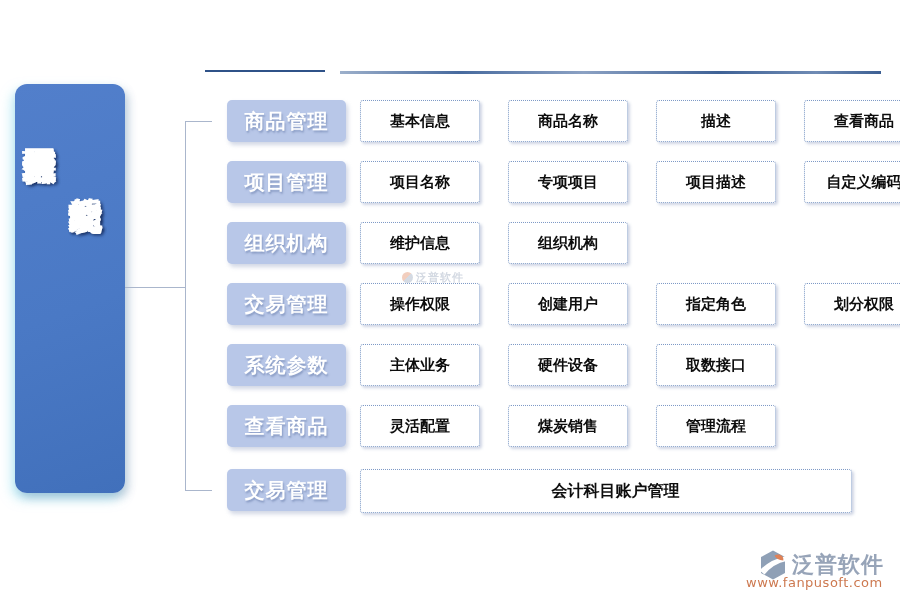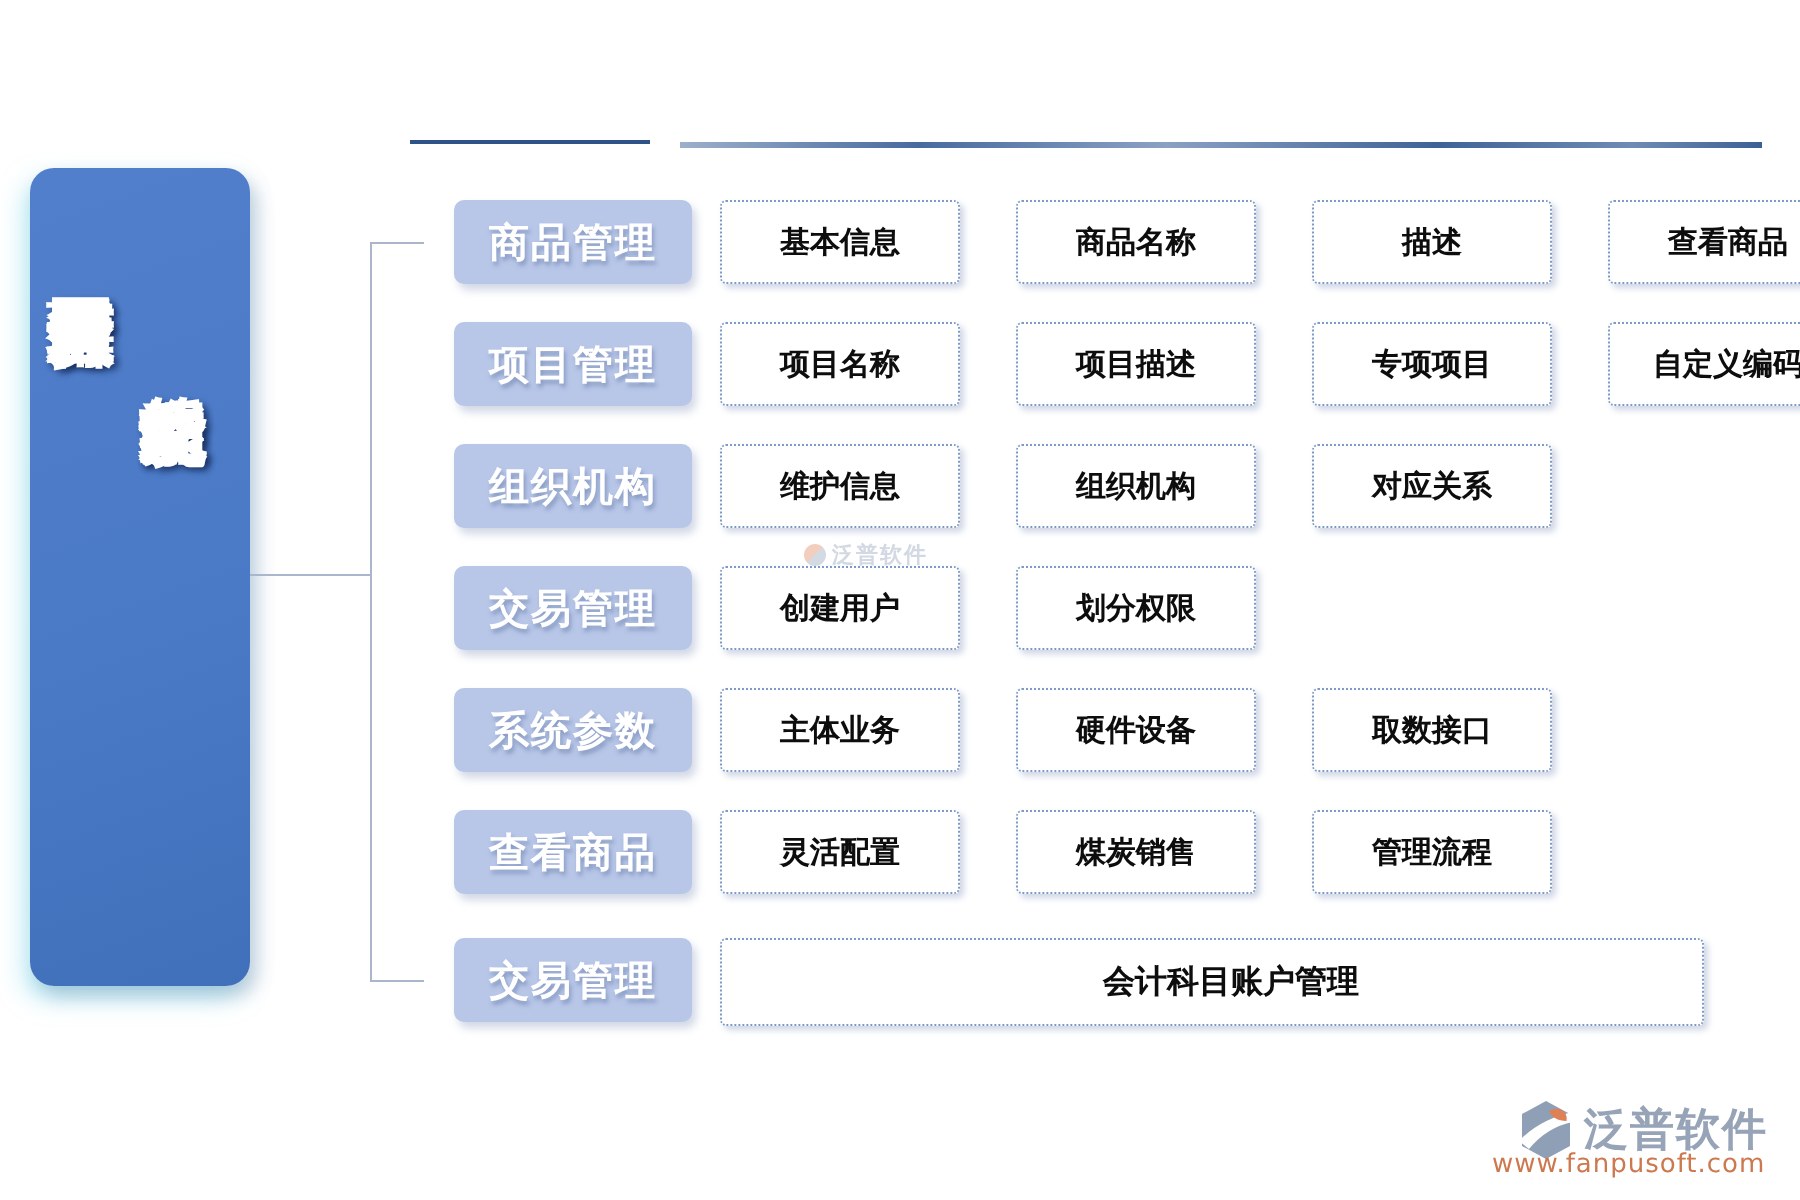--- a/index.html
+++ b/index.html
@@ -102,37 +102,38 @@
           <div class="item">基本信息</div>
           <div class="item">商品名称</div>
           <div class="item">描述</div>
           <div class="item">查看商品</div>
         </div>
       </div>
       <div class="row" style="top: 161px;">
         <div class="category">项目管理</div>
         <div class="items">
           <div class="item">项目名称</div>
+          <div class="item">专项项目</div>
           <div class="item">项目描述</div>
-          <div class="item">专项项目</div>
           <div class="item">自定义编码</div>
         </div>
       </div>
       <div class="row" style="top: 222px;">
         <div class="category">组织机构</div>
         <div class="items">
           <div class="item">维护信息</div>
           <div class="item">组织机构</div>
-          <div class="item">对应关系</div>
         </div>
       </div>
       <div class="row" style="top: 283px;">
         <div class="category">交易管理</div>
         <div class="items">
+          <div class="item">操作权限</div>
           <div class="item">创建用户</div>
+          <div class="item">指定角色</div>
           <div class="item">划分权限</div>
         </div>
       </div>
       <div class="row" style="top: 344px; text-align: right;">
         <div class="category">系统参数</div>
         <div class="items">
           <div class="item">主体业务</div>
           <div class="item">硬件设备</div>
           <div class="item">取数接口</div>
         </div>

